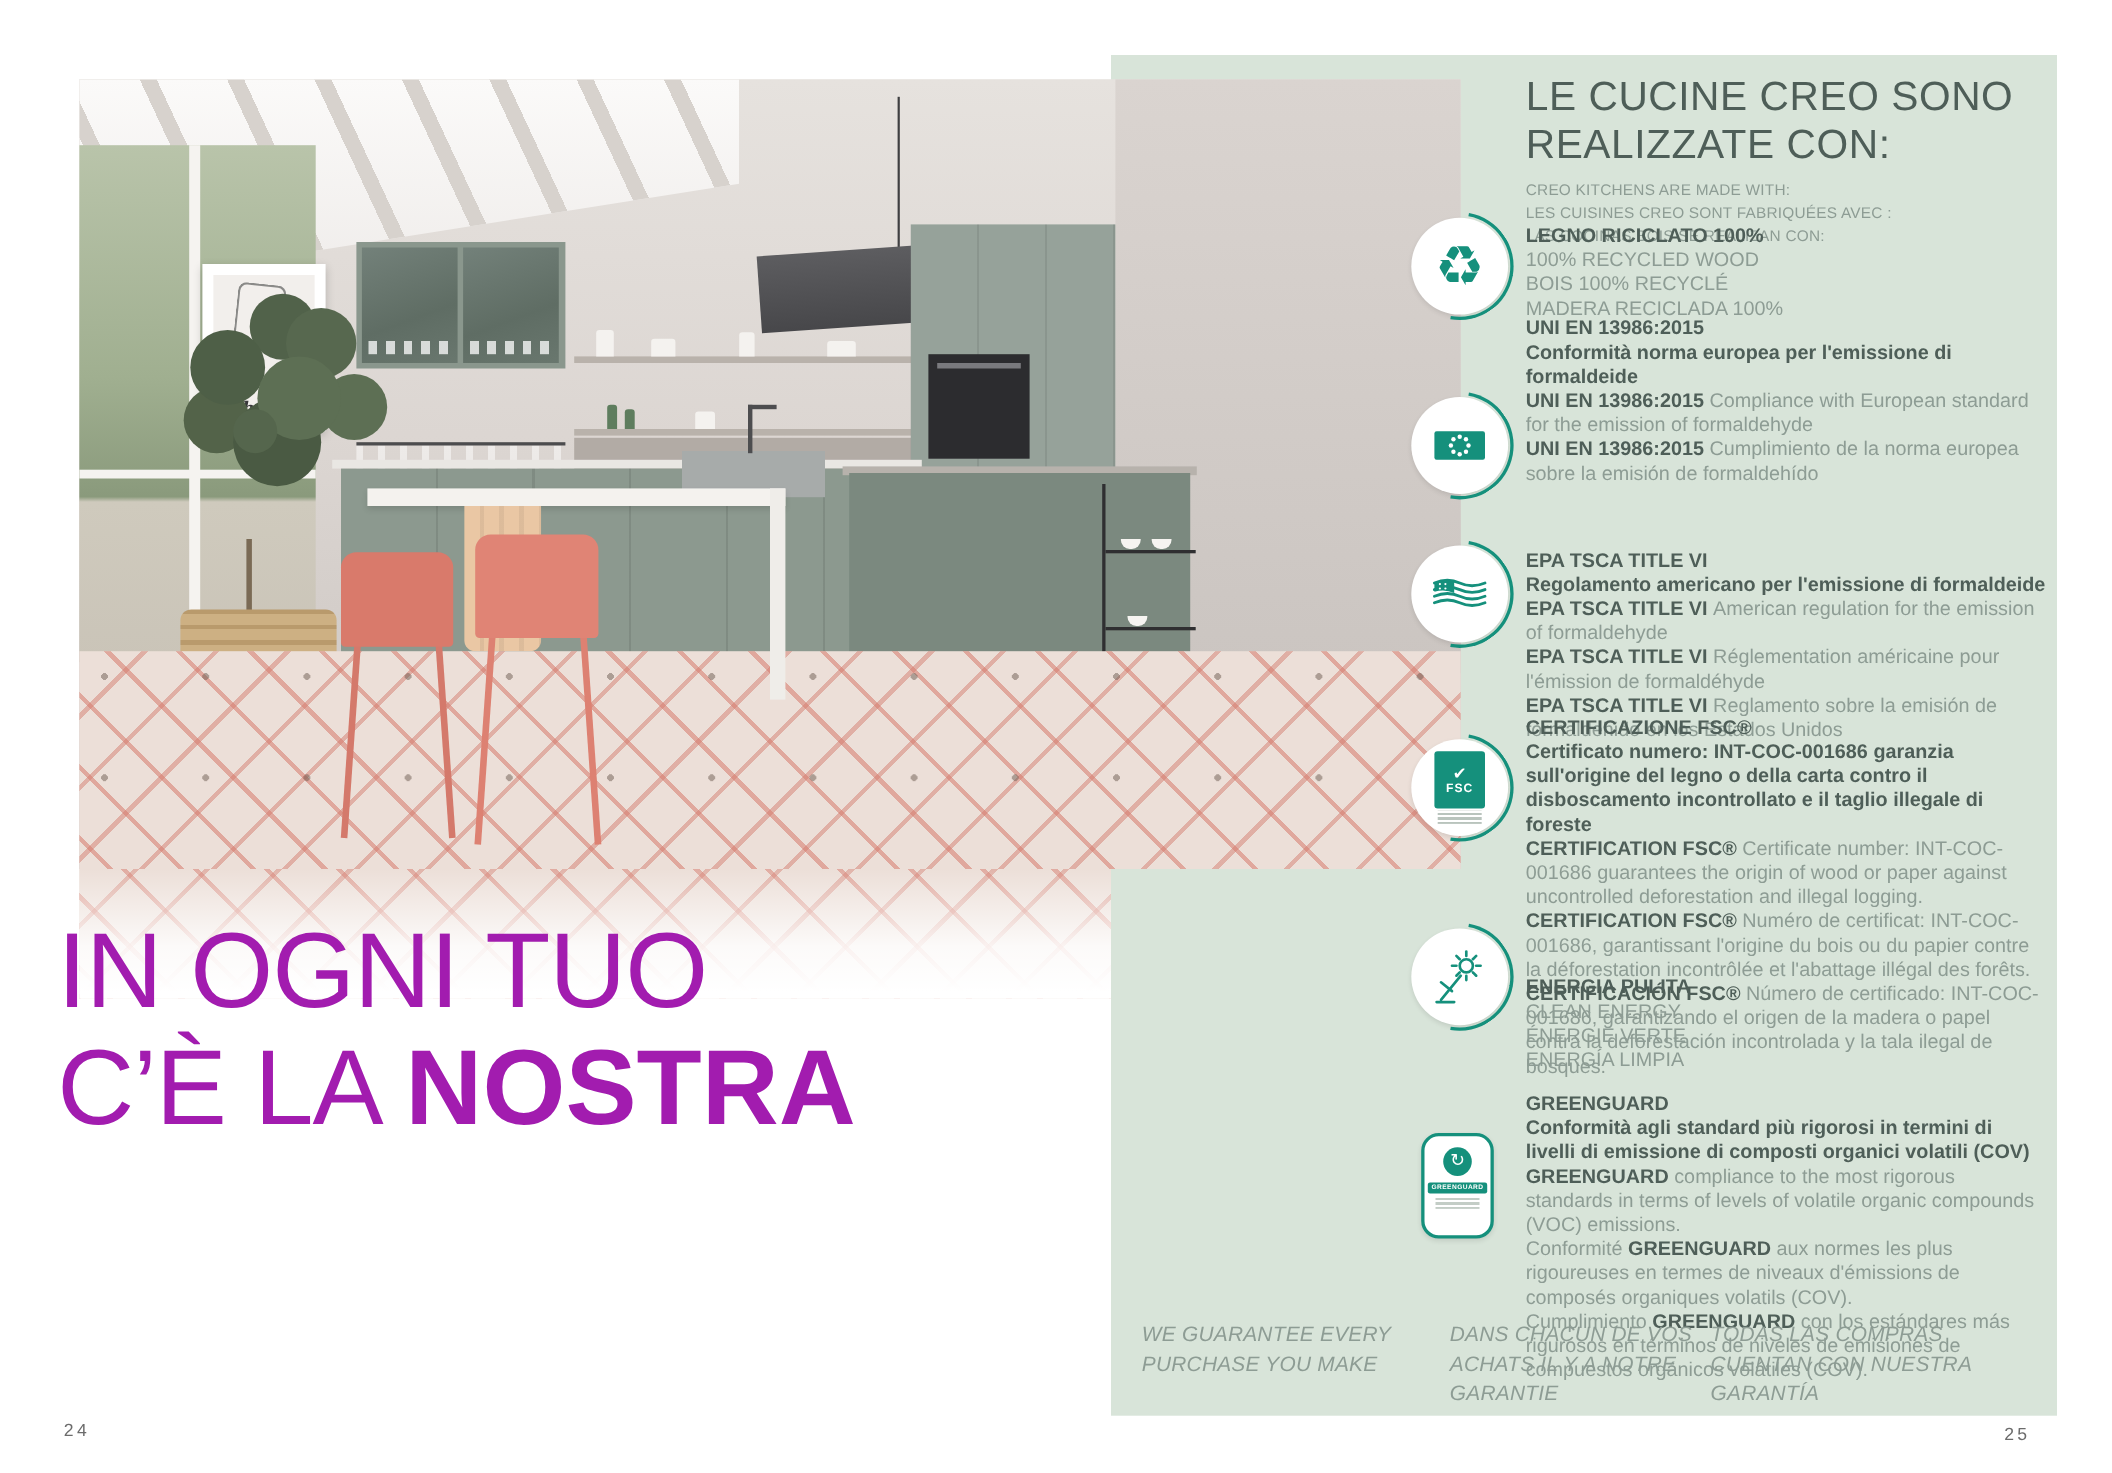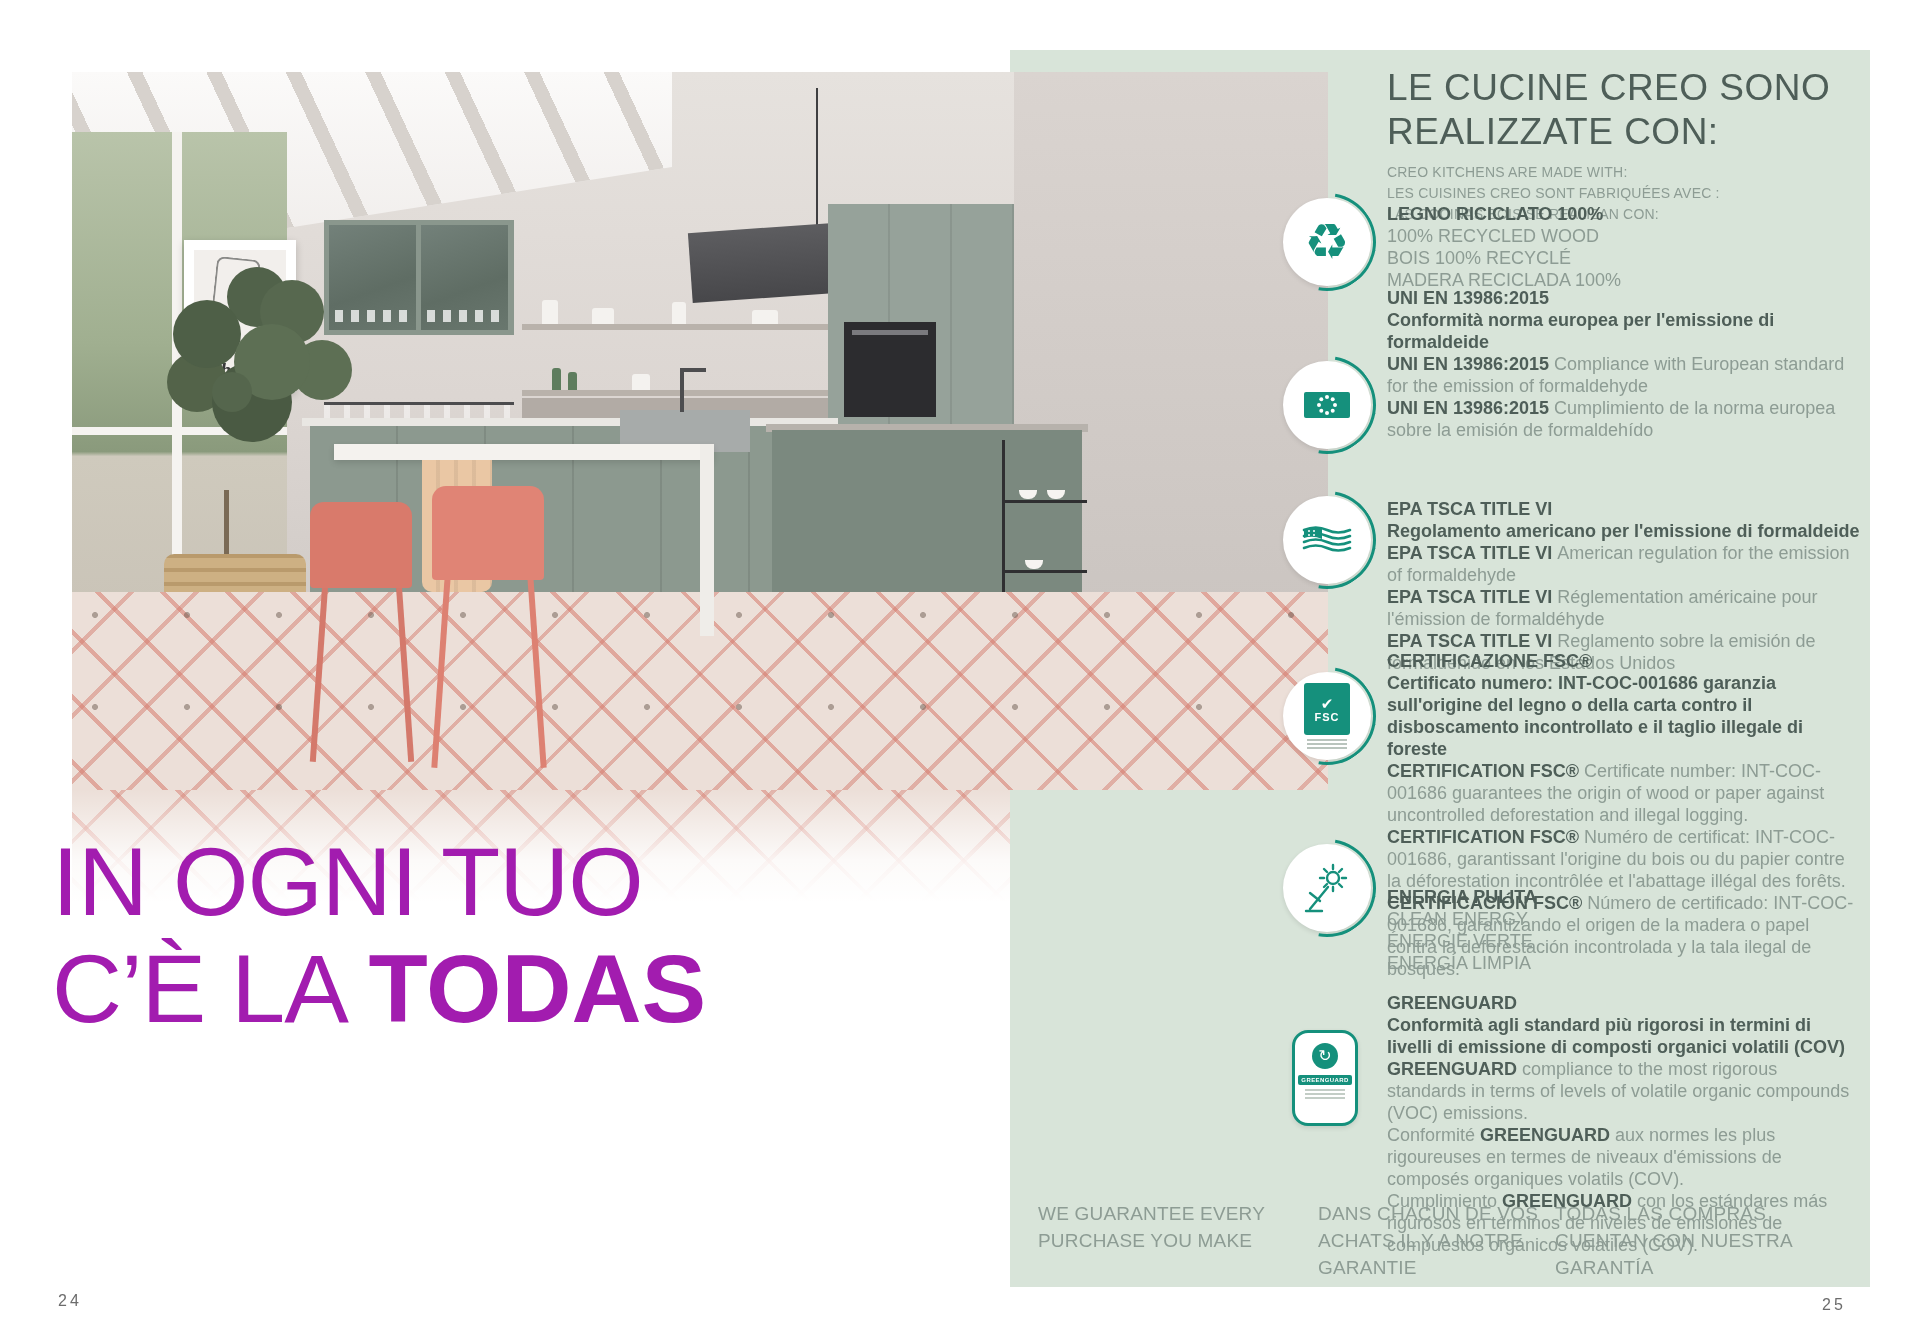--- a/index.html
+++ b/index.html
@@ -44,21 +44,21 @@
   .fsc-mini{width:40px;height:12px;background:#fff;margin-top:2px;
     background-image:repeating-linear-gradient(0deg,#b9c4bd 0 2px,#fff 2px 4px);}
   .gg-circle{width:26px;height:26px;border-radius:50%;background:#15907c;color:#fff;
     font-size:16px;line-height:26px;text-align:center;margin-top:10px;}
   .gg-strip{margin-top:6px;background:#15907c;color:#fff;font-size:6px;font-weight:700;
     letter-spacing:.4px;padding:2px 3px;border-radius:2px;}
   .gg-mini{width:40px;height:10px;margin-top:4px;
     background-image:repeating-linear-gradient(0deg,#c3cdc6 0 2px,transparent 2px 4px);}
 
   
-  .fcol{position:absolute;top:1150px;font-size:19px;line-height:27px;color:#8d9c94;letter-spacing:.2px;}
+  .fcol{position:absolute;top:1150px;font-size:19px;line-height:27px;color:#8d9c94;letter-spacing:.2px;font-style:italic;}
   .fcol-1{left:28px}.fcol-2{left:308px}.fcol-3{left:545px}
 
   
   .photo{position:absolute;left:72px;top:72px;width:1256px;height:718px;overflow:hidden;z-index:2;
     background:linear-gradient(180deg,#e6e2de 0%,#dcd6d2 45%,#d3cdc9 70%);}
   .photo *{position:absolute;}
   .wall-right{left:942px;top:0;width:314px;height:540px;background:linear-gradient(180deg,#dad4d0,#cbc5c1);}
   .skylight{left:0;top:0;width:600px;height:190px;background:linear-gradient(#fbfaf9,#efecea);
     clip-path:polygon(0 0,100% 0,100% 50%,0 100%);}
   .skylight::before{content:'';position:absolute;inset:0;
@@ -375,19 +375,19 @@
         <div class="fcol fcol-3">
           <div>TODAS LAS COMPRAS</div>
           <div>CUENTAN CON NUESTRA</div>
           <div>GARANTÍA</div>
         </div>
       </div>
   </div>
 
   <div class="headline">
     <div>IN OGNI TUO</div>
-    <div><span>C’È LA </span><span class="hb">TODAS</span></div>
+    <div><span>C’È LA </span><span class="hb">NOSTRA</span></div>
   </div>
 
   <div class="pnum pnum-left">24</div>
   <div class="pnum pnum-right">25</div>
 
 </div>
 
 </body></html>

